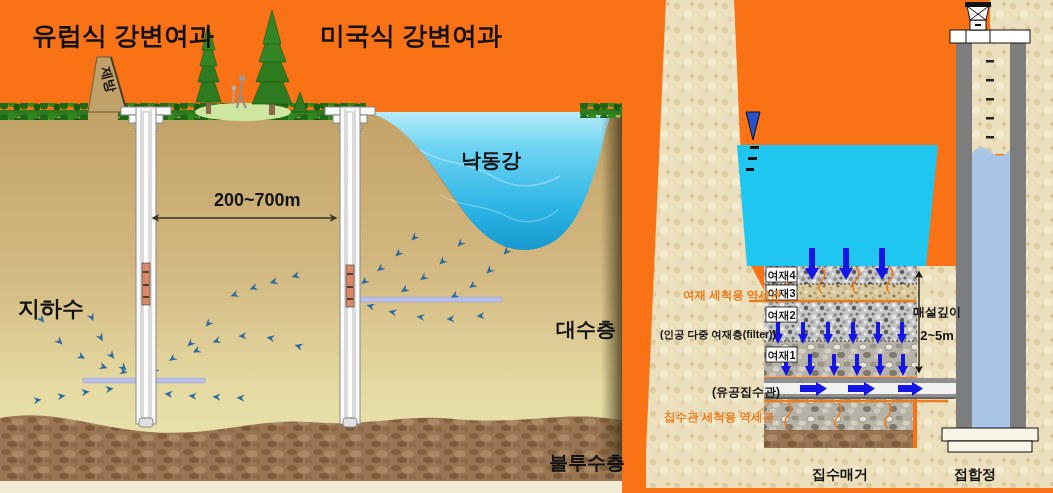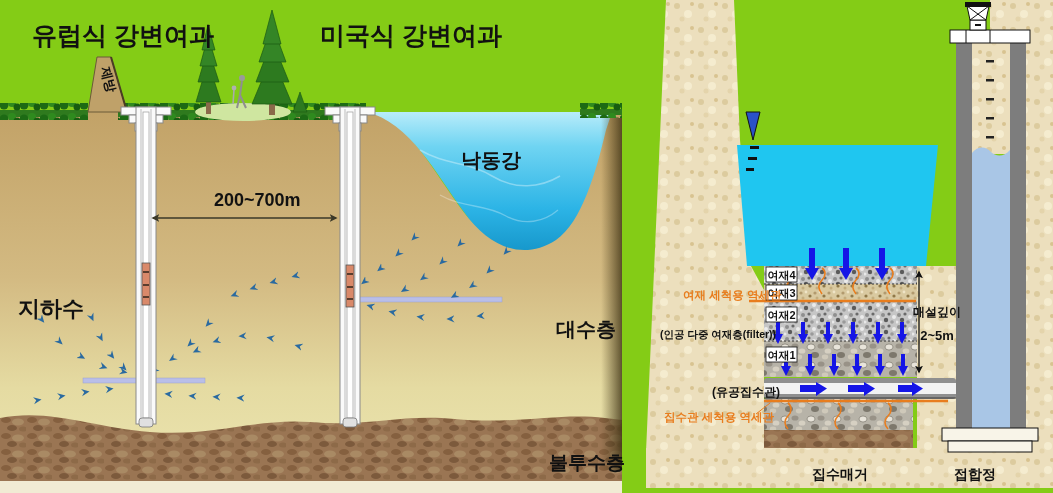--- a/index.html
+++ b/index.html
@@ -1,19 +1,19 @@
 <!DOCTYPE html>
 <html lang="ko"><head>
 <meta charset="utf-8">
 <style>
   html,body{margin:0;padding:0;background:#ffffff;}
   .stage{
     position:relative;
     width:1053px;height:493px;
-    background:#84cc16;
+    background:#f97316;
     font-family:"Liberation Sans", sans-serif;
     overflow:hidden;
   }
   svg text{
     font-family:"Liberation Sans", sans-serif;
     font-weight:bold;
     fill:#111;
   }
   svg text.orange{fill:#e87d1e;}
 </style>

